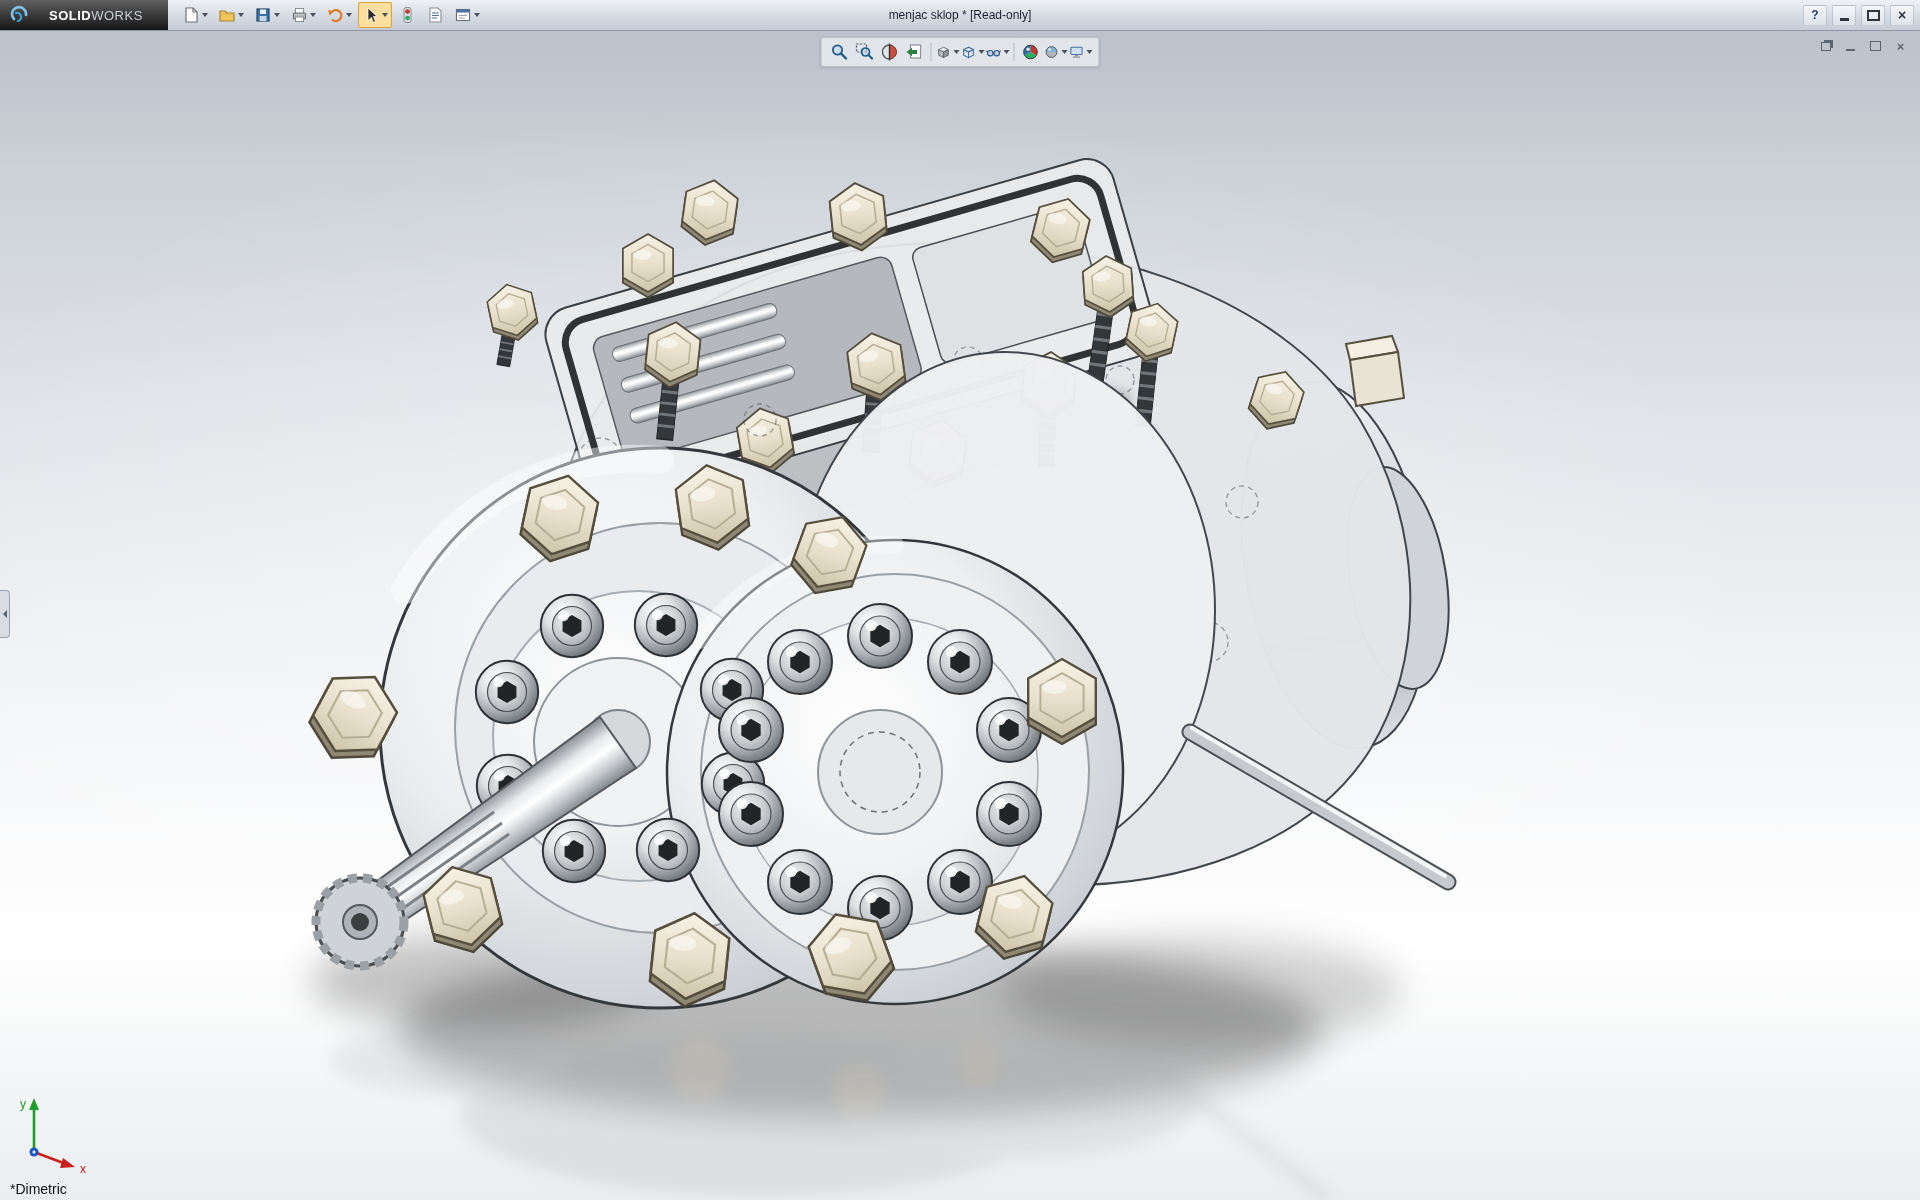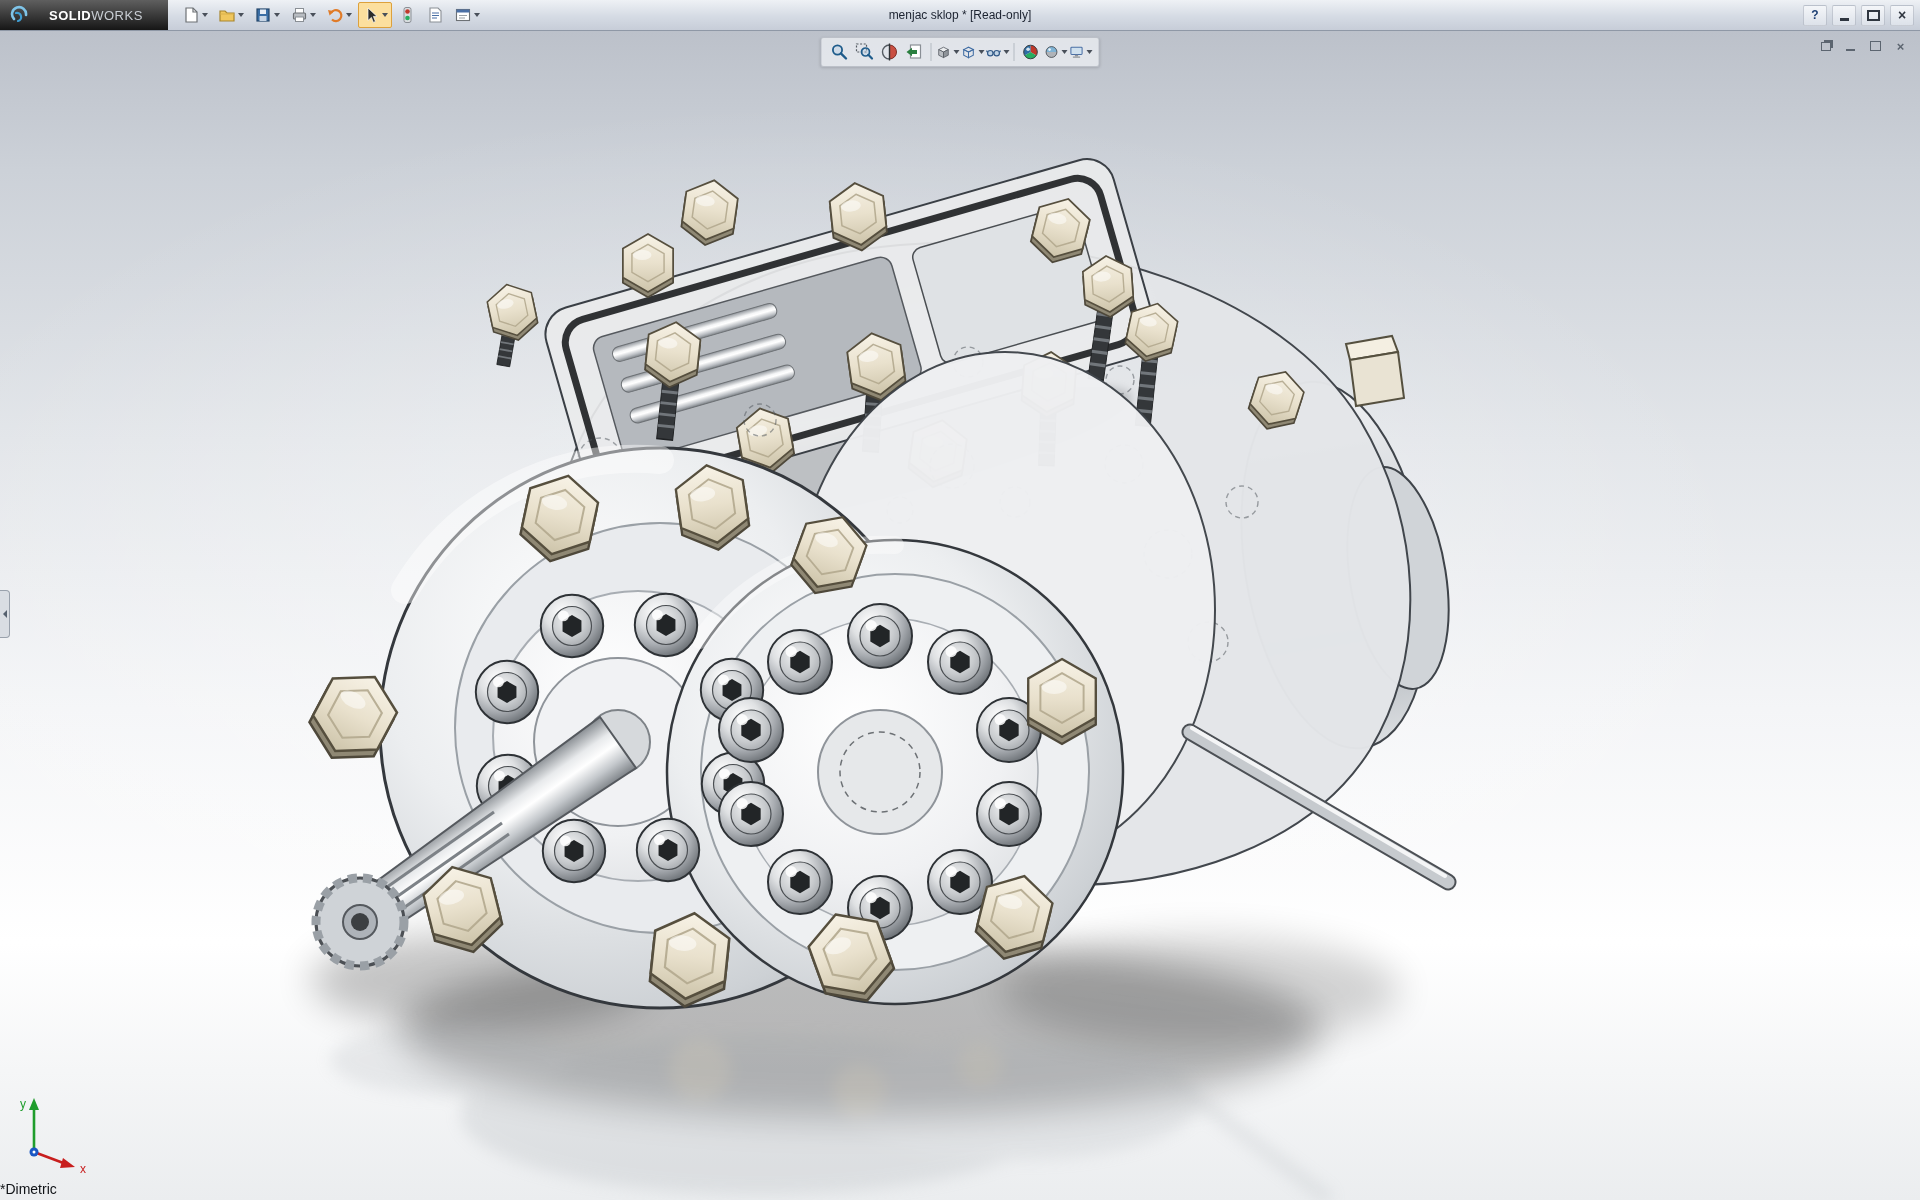--- a/index.html
+++ b/index.html
@@ -55,21 +55,21 @@
 
   
   .left-tab{position:absolute;left:0;top:560px;width:9px;height:46px;
     background:#d9dde3;border:1px solid #99a1ac;border-left:none;border-radius:0 4px 4px 0;
     display:flex;align-items:center;justify-content:center;z-index:20;}
   .left-tab::after{content:"";width:0;height:0;border-top:4px solid transparent;
     border-bottom:4px solid transparent;border-right:4px solid #55606e;}
 
   
   .triad{position:absolute;left:12px;bottom:24px;z-index:20;}
-  .orient-label{position:absolute;left:0;bottom:3px;font-size:14px;color:#101317;z-index:20;}
+  .orient-label{position:absolute;left:10px;bottom:3px;font-size:14px;color:#101317;z-index:20;}
 </style>
 </head>
 <body>
 
 <div class="titlebar">
   <div class="logo">
     <svg width="20" height="20" viewBox="0 0 20 20">
       <path d="M4,14 A7,7 0 1 1 16,10" fill="none" stroke="#7fc4e8" stroke-width="2.6" stroke-linecap="round"></path>
       <path d="M8,16 A4,4 0 1 0 6,8" fill="none" stroke="#3f9fd4" stroke-width="2.2" stroke-linecap="round"></path>
     </svg>

